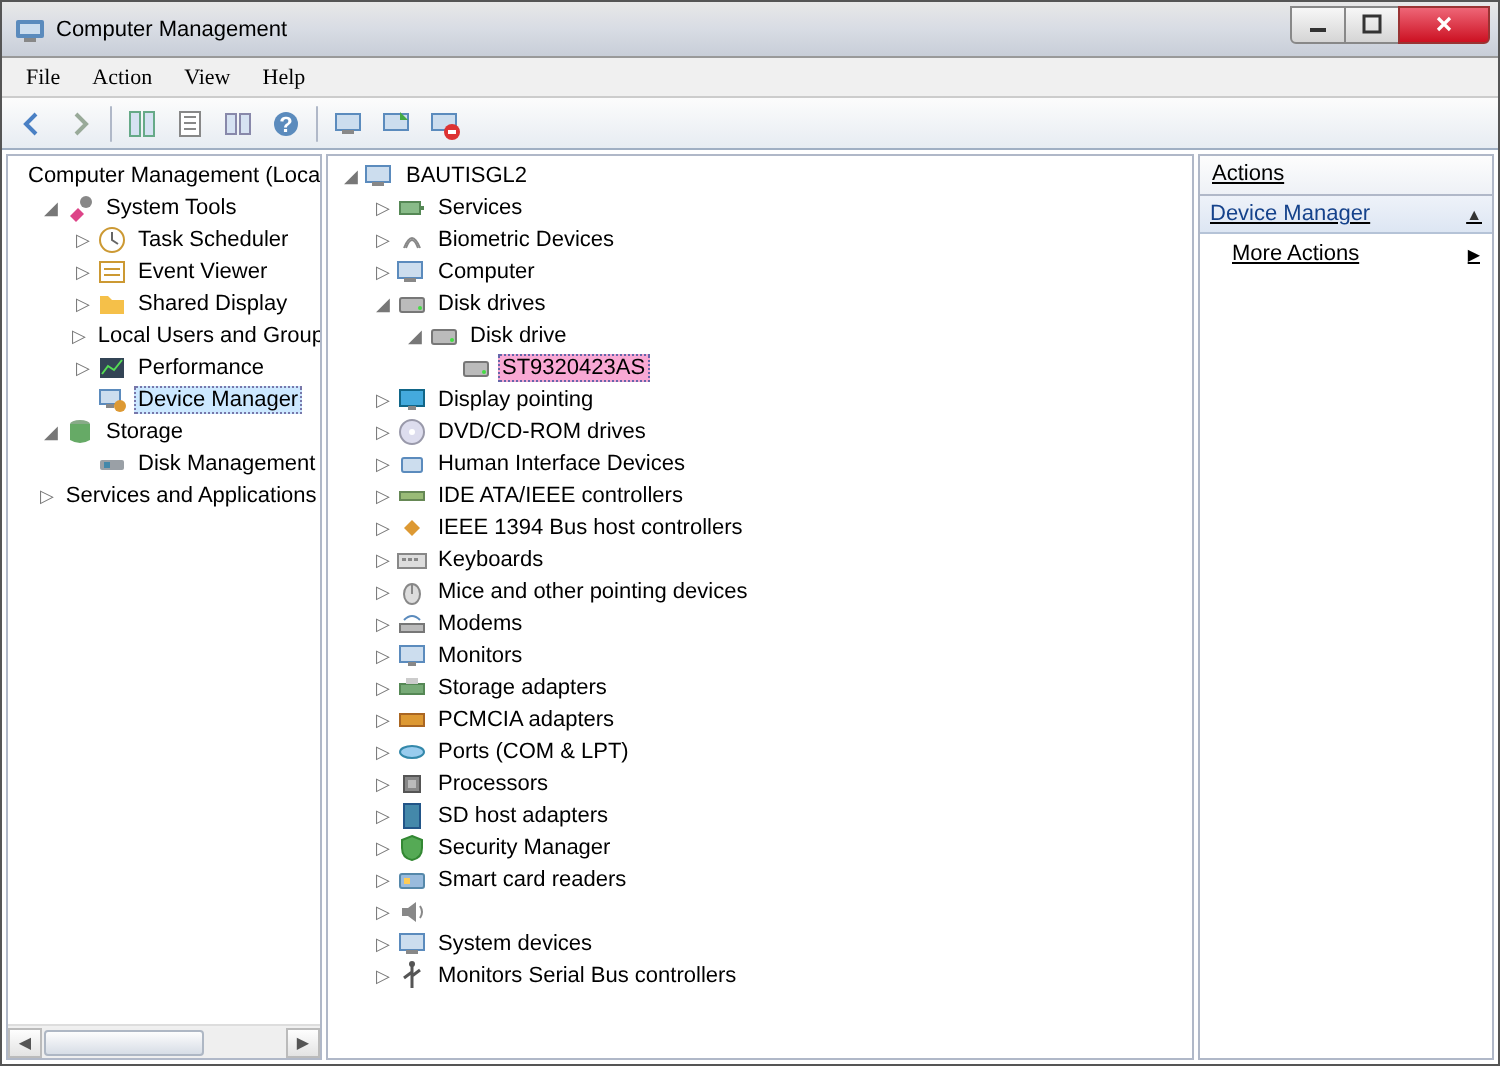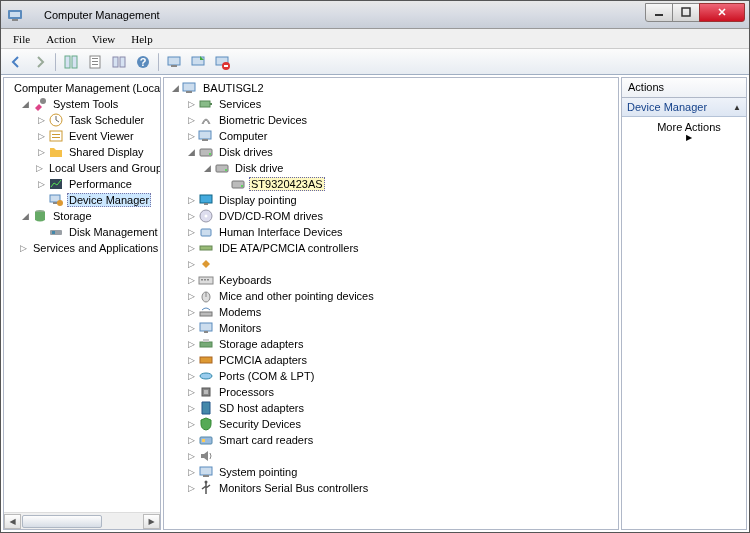--- a/index.html
+++ b/index.html
@@ -1,21 +1,21 @@
 <!DOCTYPE html>
 <html><head>
 <meta charset="utf-8">
 <style>
 * { box-sizing: border-box; margin: 0; padding: 0; font-family: "Segoe UI", Tahoma, sans-serif; font-size: 11px; }
 body { background: #fff; width: 750px; height: 533px; overflow: hidden; position: relative; border: 1px solid #555; }
 
 
 .titlebar { height: 28px; background: linear-gradient(to bottom, #e8e8e8 0%, #d8dce4 50%, #c8ced8 100%); border-bottom: 1px solid #999; display: flex; align-items: center; padding-left: 6px; }
 .titlebar .icon { width: 16px; height: 16px; margin-right: 5px; }
-.titlebar .title { flex: 1; color: #000; margin-left: 16px; }
+.titlebar .title { flex: 1; color: #000; }
 .win-btns { display: flex; height: 20px; margin-right: 4px; margin-top: -4px; }
 .win-btn { width: 28px; height: 19px; border: 1px solid #888; background: linear-gradient(to bottom,#f7f7f7,#d5d5d5); display:flex;align-items:center;justify-content:center;font-size:10px;color:#333;margin-left:-1px;}
 .win-btn.min { border-radius: 0 0 0 3px;}
 .win-btn.close { width:46px; background: linear-gradient(to bottom,#e67,#c12); color:#fff; border-radius:0 0 3px 0; border-color:#933;}
 .win-btn svg { width:10px;height:10px; }
 
 
 .menubar { height: 20px; background: #f0f0f0; border-bottom: 1px solid #ccc; display: flex; align-items: center; padding-left: 4px; }
 .menubar span { padding: 2px 8px; color:#000;font-family:Liberation Serif, serif; }
 
@@ -23,47 +23,47 @@
 .toolbar { height: 26px; background: linear-gradient(to bottom,#fcfcfc,#e7ecf2); border-bottom: 1px solid #a0afc3; display:flex; align-items:center; padding-left:4px; gap:2px;}
 .tool { width:22px; height:22px; display:flex;align-items:center;justify-content:center; border:1px solid transparent; border-radius:2px;}
 .tool.sep { width:1px; height:18px; background:#b0b8c8; margin:0 2px; border:none;}
 .tool svg { width:16px;height:16px; }
 
 
 .main { display:flex; height: calc(533px - 28px - 20px - 26px - 2px); }
 .pane { border: 1px solid #b0b8c8; background:#fff; overflow:hidden; }
 .left-pane { width: 158px; margin:2px 0 2px 2px; display:flex;flex-direction:column;}
 .center-pane { flex:1; margin:2px; }
-.right-pane { width: 126px; margin:2px 2px 2px 0;}
+.right-pane { width: 148px; margin:2px 2px 2px 0;text-decoration:underline;}
 
 
 .tree { padding:2px 0 2px 2px; overflow:auto; flex:1;}
 .tree-row { display:flex; align-items:center; height:16px; white-space:nowrap; padding-left:2px; gap:1px;}
 .tree-row .exp { width:11px; height:11px; display:flex;align-items:center;justify-content:center; cursor:pointer; color:#777; font-size:9px;}
 .tree-row .exp.none { visibility:hidden;}
 .tree-row .ico { width:16px;height:16px; display:flex;align-items:center;justify-content:center; margin-right:2px;}
 .tree-row .lbl { padding:0 2px; }
 .tree-row.selected .lbl { background:#cce8ff; border:1px dotted #77a; padding:0 1px;}
-.tree-row.sel-center .lbl { background:#fef9c3; border:1px dotted #66a; padding:0 1px;}
+.tree-row.sel-center .lbl { background:#f9a8d4; border:1px dotted #66a; padding:0 1px;}
 
 .indent-0 { padding-left: 2px; }
 .indent-1 { padding-left: 14px; }
 .indent-2 { padding-left: 30px; }
 
 
 .hscroll { height:17px; background:#f0f0f0; border-top:1px solid #ddd; display:flex;align-items:center;}
 .hscroll .arrow { width:17px;height:15px;background:linear-gradient(#fefefe,#e3e3e3);border:1px solid #bbb;display:flex;align-items:center;justify-content:center;font-size:8px;color:#555;}
 .hscroll .track { flex:1; height:15px; background:#efefef;}
 .hscroll .thumb { width:80px; height:13px; margin:1px; background:linear-gradient(#fdfdfd,#d7dde6); border:1px solid #aeb7c4; border-radius:2px;}
 
 
 .actions-header { height:20px; background: linear-gradient(to bottom,#fdfdfd,#eef1f6); border-bottom:1px solid #b0b8c8; padding:3px 6px; font-weight:normal; color:#000;}
 .actions-section { background: linear-gradient(to bottom,#eef2f9,#dde6f3); border-bottom:1px solid #b5c3d7; padding:3px 5px; display:flex;align-items:center;justify-content:space-between; color:#15428b;}
 .actions-section .tri { font-size:8px; color:#333;}
-.actions-item { padding:4px 6px 4px 16px; display:flex;align-items:center;justify-content:space-between; color:#000;flex-direction:column;}
+.actions-item { padding:4px 6px 4px 16px; display:flex;align-items:center;justify-content:space-between; color:#000;}
 .actions-item .arr { font-size:8px;}
 
 
 .ic-monitor { fill:#5b8bbd; }
 .ic-folder { fill:#f5c049; }
 .ic-gear { fill:#87898c; }
 .ic-disk { fill:#9aa0a6; }
 </style>
 </head>
 <body>
@@ -391,29 +391,30 @@
           </span>
           <span class="lbl">Human Interface Devices</span>
         </div>
         <div class="tree-row" style="padding-left: 20px;">
           <span class="exp ">▷</span>
           <span class="ico">
             <svg viewBox="0 0 16 16">
               <rect x="2" y="6" width="12" height="4" fill="#9b7" stroke="#685"></rect>
             </svg>
           </span>
-          <span class="lbl">IDE ATA/PCMCIA controllers</span>
+          <span class="lbl">IDE ATA/IEEE controllers</span>
         </div>
         <div class="tree-row" style="padding-left: 20px;">
           <span class="exp ">▷</span>
           <span class="ico">
             <svg viewBox="0 0 16 16">
               <path d="M4 8 L8 4 L12 8 L8 12 Z" fill="#d93"></path>
             </svg>
           </span>
+          <span class="lbl">IEEE 1394 Bus host controllers</span>
         </div>
         <div class="tree-row" style="padding-left: 20px;">
           <span class="exp ">▷</span>
           <span class="ico">
             <svg viewBox="0 0 16 16">
               <rect x="1" y="5" width="14" height="7" fill="#ddd" stroke="#888"></rect>
               <rect x="3" y="7" width="2" height="1.5" fill="#888"></rect>
               <rect x="6" y="7" width="2" height="1.5" fill="#888"></rect>
               <rect x="9" y="7" width="2" height="1.5" fill="#888"></rect>
             </svg>
@@ -497,21 +498,21 @@
           </span>
           <span class="lbl">SD host adapters</span>
         </div>
         <div class="tree-row" style="padding-left: 20px;">
           <span class="exp ">▷</span>
           <span class="ico">
             <svg viewBox="0 0 16 16">
               <path d="M8 2 L13 4 L13 8 Q13 13 8 14 Q3 13 3 8 L3 4 Z" fill="#5a5" stroke="#383"></path>
             </svg>
           </span>
-          <span class="lbl">Security Devices</span>
+          <span class="lbl">Security Manager</span>
         </div>
         <div class="tree-row" style="padding-left: 20px;">
           <span class="exp ">▷</span>
           <span class="ico">
             <svg viewBox="0 0 16 16">
               <rect x="2" y="5" width="12" height="7" fill="#9bd" stroke="#58a" rx="1"></rect>
               <rect x="4" y="7" width="3" height="3" fill="#fc5"></rect>
             </svg>
           </span>
           <span class="lbl">Smart card readers</span>
@@ -526,21 +527,21 @@
           </span>
         </div>
         <div class="tree-row" style="padding-left: 20px;">
           <span class="exp ">▷</span>
           <span class="ico">
             <svg viewBox="0 0 16 16">
               <rect x="2" y="3" width="12" height="8" fill="#cde" stroke="#5b8bbd"></rect>
               <rect x="5" y="11" width="6" height="2" fill="#888"></rect>
             </svg>
           </span>
-          <span class="lbl">System pointing</span>
+          <span class="lbl">System devices</span>
         </div>
         <div class="tree-row" style="padding-left: 20px;">
           <span class="exp ">▷</span>
           <span class="ico">
             <svg viewBox="0 0 16 16">
               <path d="M8 2 L8 14 M8 6 L4 9 M8 8 L12 5" stroke="#555" fill="none" stroke-width="1.5"></path>
               <circle cx="8" cy="2" r="1.5" fill="#555"></circle>
             </svg>
           </span>
           <span class="lbl">Monitors Serial Bus controllers</span>

